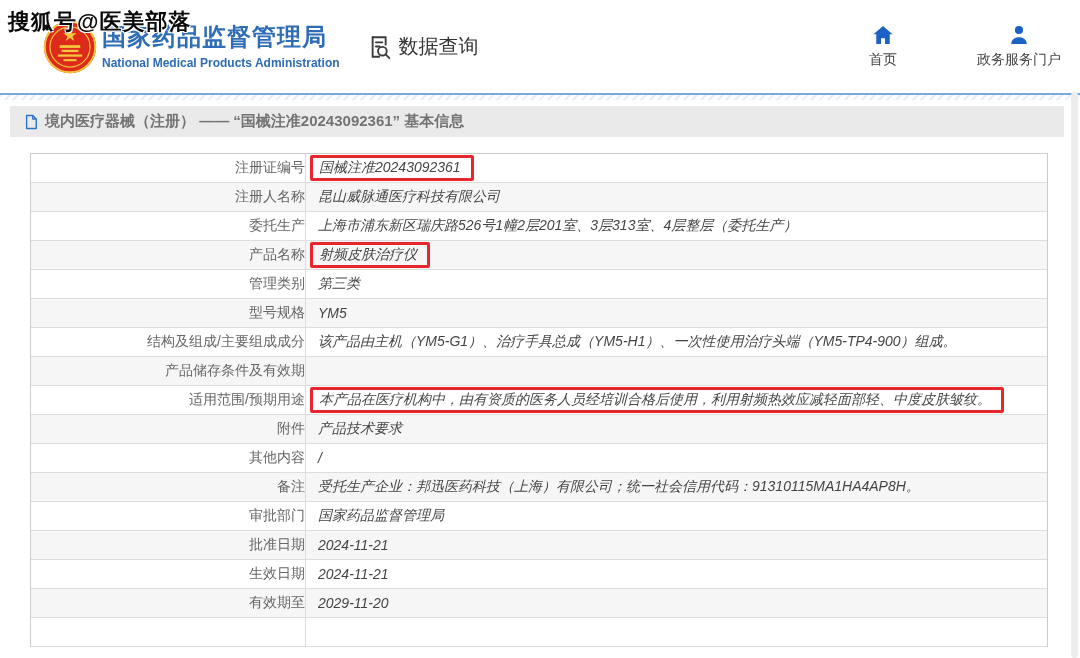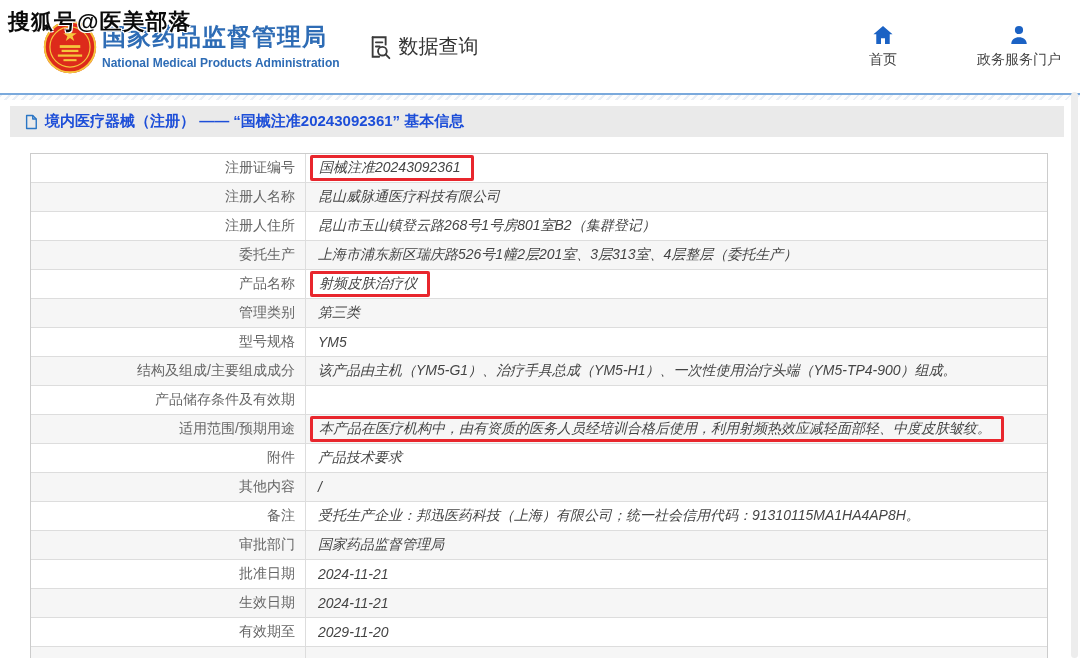--- a/index.html
+++ b/index.html
@@ -25,27 +25,27 @@
                font-size:22px; font-weight:bold; color:#0a0a0a; letter-spacing:1px;
                text-shadow:-1px -1px 0 #fff, 1px -1px 0 #fff, -1px 1px 0 #fff, 1px 1px 0 #fff; }
 
   
   .stripe { height:7px; border-top:2px solid #7aa9dc;
             background:repeating-linear-gradient(135deg,#e8eef6 0 2px,#fdfdfd 2px 6px); }
 
   
   .wrapper { width:1054px; margin:6px 0 0 10px; }
   .breadcrumb { height:31px; background:#eaeaea; display:flex; align-items:center;
-                gap:7px; padding-left:14px; color:#1d4ed8; font-size:15px; font-weight:bold; }
+                gap:7px; padding-left:14px; color:#737373; font-size:15px; font-weight:bold; }
 
   .info-table { width:1018px; margin:16px 0 0 20px; border:1px solid #ccc; border-bottom:none; }
   .t-row { display:flex; height:29px; border-bottom:1px solid #ddd; background:#fff; }
   .t-row:nth-child(even) { background:#f6f6f6; }
   .t-label { width:275px; min-height:28px; border-right:1px solid #ddd;
-             text-align:right; padding-right:10px; color:#666; font-size:14px;
+             text-align:right; color:#666; font-size:14px;
              display:flex; align-items:center; justify-content:flex-end; }
   .t-value { flex:1; padding-left:12px; color:#444; font-size:14px;
              display:flex; align-items:center; overflow:hidden; white-space:nowrap;font-style:italic; }
   .val-text { display:inline-block; }
   .val-text.highlighted { border:3px solid #e8262d; border-radius:2px;
                           padding:1px 10px 1px 6px; margin-left:-8px; }
 
   
   .scrollbar-track { position:absolute; top:92px; right:2px; width:7px; height:566px;
                      background:#ededed; border-radius:4px; }
@@ -125,26 +125,20 @@
     </div>
   </div>
 
   <div class="t-row">
     <div class="t-label">注册人名称</div>
     <div class="t-value">
       <span class="val-text">昆山威脉通医疗科技有限公司</span>
     </div>
   </div>
 
-  <div class="t-row">
-    <div class="t-label">注册人住所</div>
-    <div class="t-value">
-      <span class="val-text">昆山市玉山镇登云路268号1号房801室B2（集群登记）</span>
-    </div>
-  </div>
 
   <div class="t-row">
     <div class="t-label">委托生产</div>
     <div class="t-value">
       <span class="val-text">上海市浦东新区瑞庆路526号1幢2层201室、3层313室、4层整层（委托生产）</span>
     </div>
   </div>
 
   <div class="t-row">
     <div class="t-label">产品名称</div>

